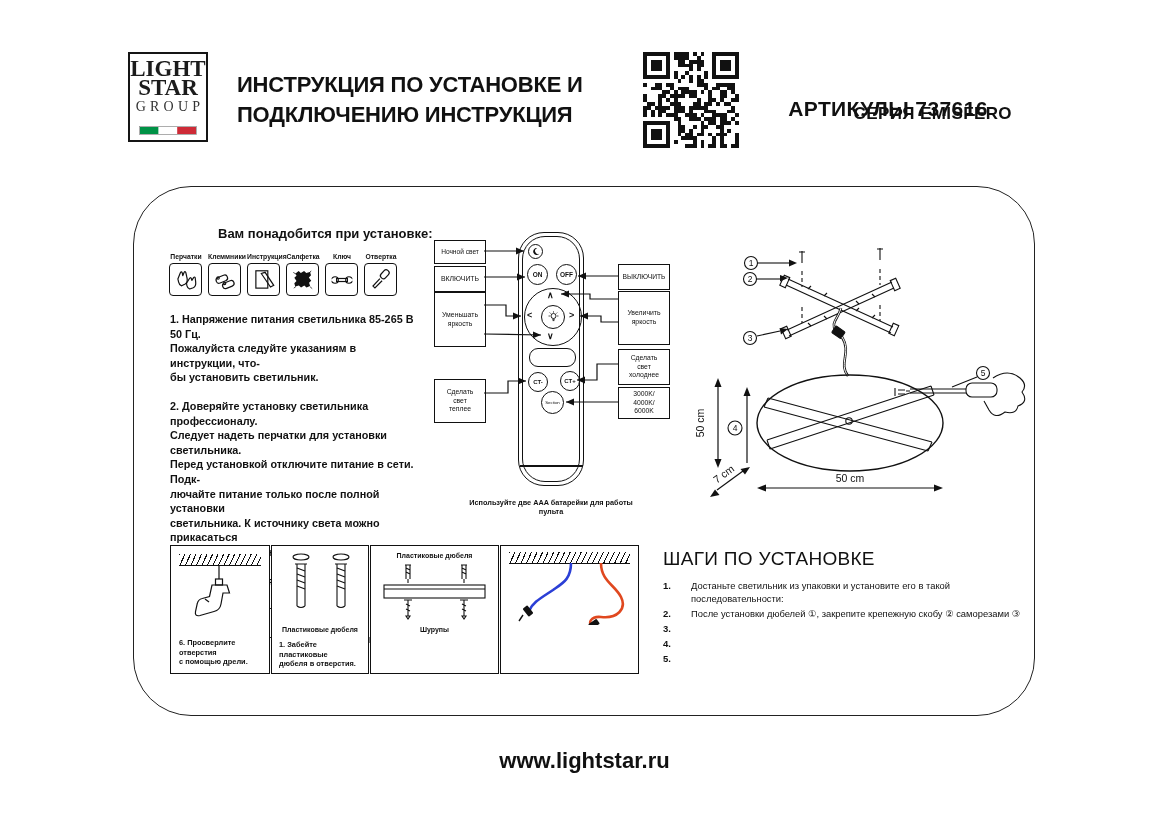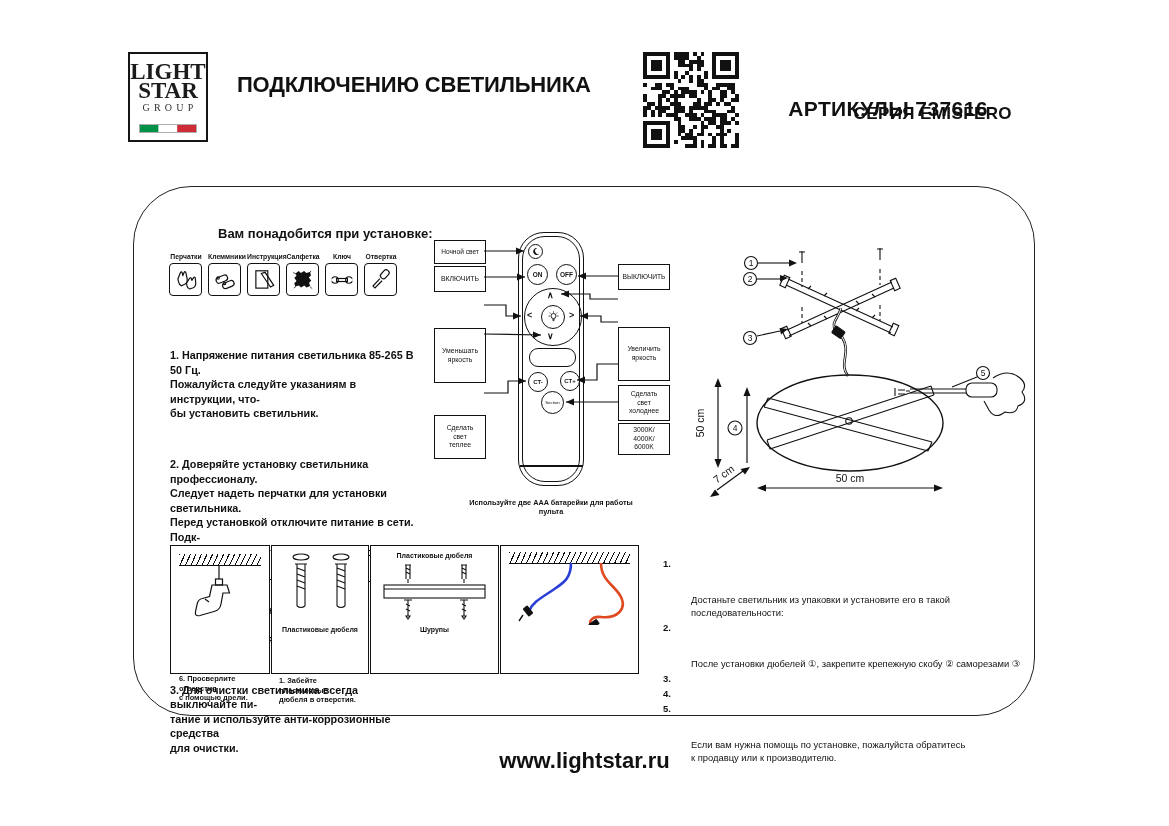--- a/index.html
+++ b/index.html
@@ -1,24 +1,24 @@
 <!DOCTYPE html>
 <html><head>
 <meta charset="utf-8">
 <style>
   html,body{margin:0;padding:0;}
   body{width:1169px;height:826px;background:#fff;position:relative;overflow:hidden;
        font-family:"Liberation Sans",sans-serif;color:#111;}
   .ab{position:absolute;}
-  .preline{white-space:pre-line;margin-top:36px;}
+  .preline{white-space:pre-line;}
   
   .logo-box{left:128px;top:52px;width:76px;height:86px;border:2px solid #151515;
             display:flex;flex-direction:column;align-items:center;justify-content:center;background:#fff;}
   .logo-word{font-family:"Liberation Serif",serif;font-weight:700;font-size:23px;line-height:19px;color:#1c1c1c;}
-  .logo-group{font-family:"Liberation Serif",serif;font-size:10px;letter-spacing:4.2px;color:#333;margin:2px 0 11px 4px;}
+  .logo-group{font-family:"Liberation Serif",serif;font-size:14px;letter-spacing:4.2px;color:#333;margin:2px 0 11px 4px;}
   .page-title{left:237px;top:70px;width:400px;font-size:22px;font-weight:700;line-height:30px;letter-spacing:-0.2px;}
   .series{left:764px;top:70px;width:248px;text-align:right;font-size:17px;font-weight:700;letter-spacing:0.4px;margin-top:34px;}
   .articles{left:764px;top:97px;width:248px;text-align:center;font-size:21px;font-weight:700;letter-spacing:0.4px;}
   
   .panel{left:133px;top:186px;width:900px;height:528px;border:1.6px solid #222;border-radius:58px;}
   
   .need-heading{left:170px;top:226px;font-size:13px;font-weight:700;padding-left:48px;}
   .tool{width:34px;text-align:center;}
   .tool-label{font-size:6.8px;font-weight:700;margin-bottom:2px;height:8px;}
   .tool-box{width:31px;height:31px;border:1.6px solid #111;border-radius:4px;display:flex;align-items:center;justify-content:center;}
@@ -57,21 +57,22 @@
   <div class="logo-group">GROUP</div>
   <svg width="58" height="9" viewBox="0 0 58 9">
     <rect x="0.5" y="0.5" width="57" height="8" fill="none" stroke="#999" stroke-width="0.8"></rect>
     <rect x="1" y="1" width="18.6" height="7" fill="#009246"></rect>
     <rect x="19.6" y="1" width="18.6" height="7" fill="#ffffff"></rect>
     <rect x="38.2" y="1" width="18.8" height="7" fill="#ce2b37"></rect>
   </svg>
 </div>
 
 <div class="ab page-title">
-  <div>ПОДКЛЮЧЕНИЮ СВЕТИЛЬНИКА</div>
+  <div>ИНСТРУКЦИЯ ПО УСТАНОВКЕ И</div>
+  <div>ПОДКЛЮЧЕНИЮ ИНСТРУКЦИЯ</div>
 </div>
 
 <svg class="ab" id="qr" style="left:643px;top:52px" width="96" height="96" viewBox="0 0 25 25" shape-rendering="crispEdges">
     <rect x="0" y="0" width="25" height="25" fill="#fff"></rect>
     <rect x="0" y="0" width="7" height="7" fill="#111"></rect>
     <rect x="1" y="1" width="5" height="5" fill="#fff"></rect>
     <rect x="2" y="2" width="3" height="3" fill="#111"></rect>
     <rect x="18" y="0" width="7" height="7" fill="#111"></rect>
     <rect x="19" y="1" width="5" height="5" fill="#fff"></rect>
     <rect x="20" y="2" width="3" height="3" fill="#111"></rect>
@@ -597,36 +598,35 @@
   <svg class="ab" style="left:8px;top:17px" width="121" height="62" viewBox="0 0 121 62">
     <path d="M62 0 C62 16 54 20 44 27 C32 35 24 39 20 48" fill="none" stroke-width="2.6" stroke="#2b3fd6"></path>
     <rect x="14" y="45" width="10" height="6" rx="1" transform="rotate(52 19 48)" fill="#111"></rect>
     <path d="M14 52 l-4 6" stroke="#111" stroke-width="1.4" fill="none"></path>
     <path d="M92 0 C92 18 106 22 112 34 C118 46 108 56 92 54 C82 53 78 60 84 64" fill="none" stroke-width="2.6" stroke="#e0481f"></path>
     <rect x="80" y="58" width="10" height="6" rx="1" transform="rotate(-35 85 61)" fill="#111"></rect>
   </svg>
 </div>
 
 <div class="ab" style="left:663px;top:548px;width:362px">
+  <div class="install-head">ШАГИ ПО УСТАНОВКЕ</div>
   <div class="install-list">
     <div class="irow">
       <span class="num">1.</span>
       <div class="txt preline">Достаньте светильник из упаковки и установите его в такой последовательности:</div>
     </div>
     <div class="irow">
       <span class="num">2.</span>
       <div class="txt preline">После установки дюбелей ①, закрепите крепежную скобу ② саморезами ③</div>
     </div>
     <div class="irow">
       <span class="num">3.</span>
     </div>
     <div class="irow">
       <span class="num">4.</span>
     </div>
     <div class="irow">
       <span class="num">5.</span>
-      <div class="txt preline">Если вам нужна помощь по установке, пожалуйста обратитесь
-к продавцу или к производителю.</div>
     </div>
   </div>
 </div>
 
 <div class="ab footer-url">www.lightstar.ru</div>
 
 </body></html>

